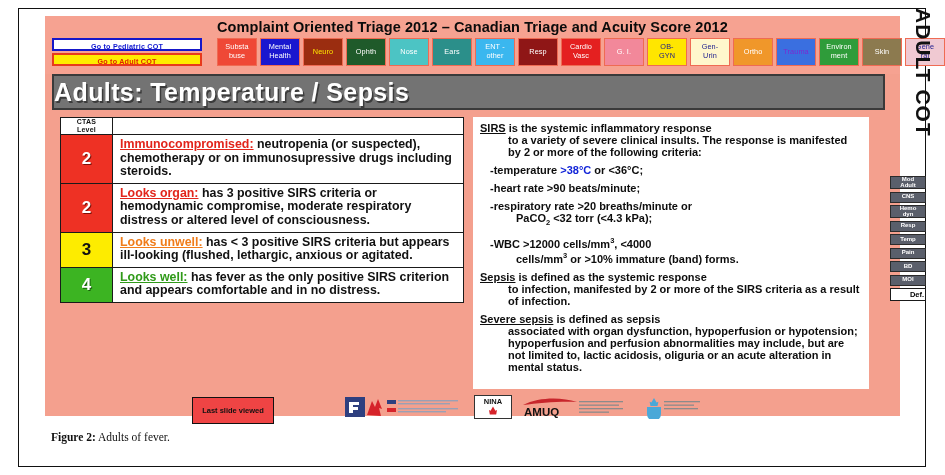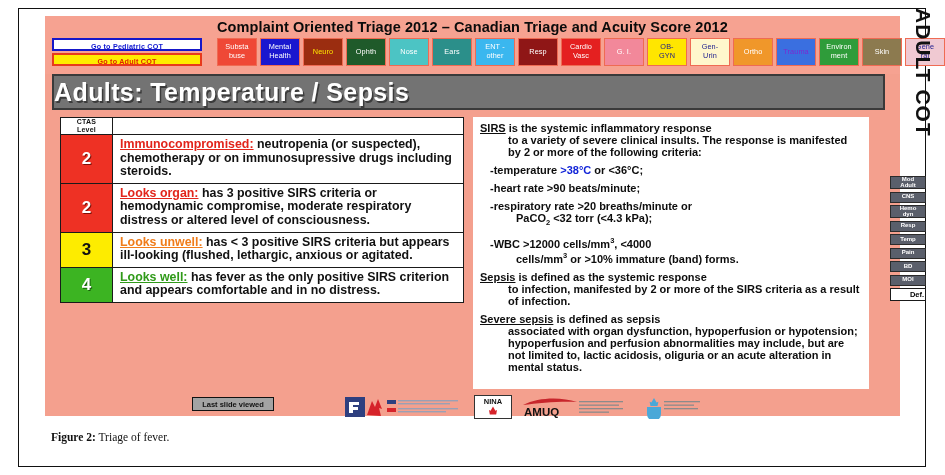--- a/index.html
+++ b/index.html
@@ -105,22 +105,22 @@
   }
   .rpara{margin:0 0 6px 0;}
   .rpara .hang{display:block;padding-left:28px;text-indent:0;}
   .rterm{text-decoration:underline;font-weight:bold;}
   .rcrit{margin:0 0 6px 0;padding-left:10px;}
   .rcrit .sub{display:block;padding-left:26px;}
   .blue-b{color:#1224d8;}
   sup,sub{font-size:7.5px;}
   
   .lastslide{
-    position:absolute;left:147px;top:381px;width:82px;height:14px;
-    background:#a3a3a3;border:1.5px solid #111;box-sizing:border-box;
+    position:absolute;left:147px;top:381px;width:82px;height:27px;
+    background:#ef4444;border:1.5px solid #111;box-sizing:border-box;
     display:flex;align-items:center;justify-content:center;text-align:center;
     font-size:7.5px;font-weight:bold;line-height:9px;color:#111;
   }
   .logos{position:absolute;left:300px;top:378px;width:520px;height:26px;display:flex;align-items:center;gap:9px;}
   .logo{height:24px;display:flex;align-items:center;}
   
   .caption{
     position:absolute;left:32px;top:422px;
     font-family:"Liberation Serif", serif;font-size:11.5px;color:#111;
   }
@@ -344,16 +344,16 @@
           <rect x="24" y="6" width="36" height="1.3" fill="#8b8b8b"></rect>
           <rect x="24" y="9.5" width="30" height="1.3" fill="#8b8b8b"></rect>
           <rect x="24" y="13" width="34" height="1.3" fill="#8b8b8b"></rect>
         </svg>
       </div>
     </div>
 
   </div>
 
   <div class="caption">
-    <b>Figure 2:</b><span> Triage of fever.</span>
+    <b>Figure 2:</b><span> Adults of fever.</span>
   </div>
 
 </div>
 
 </body></html>

